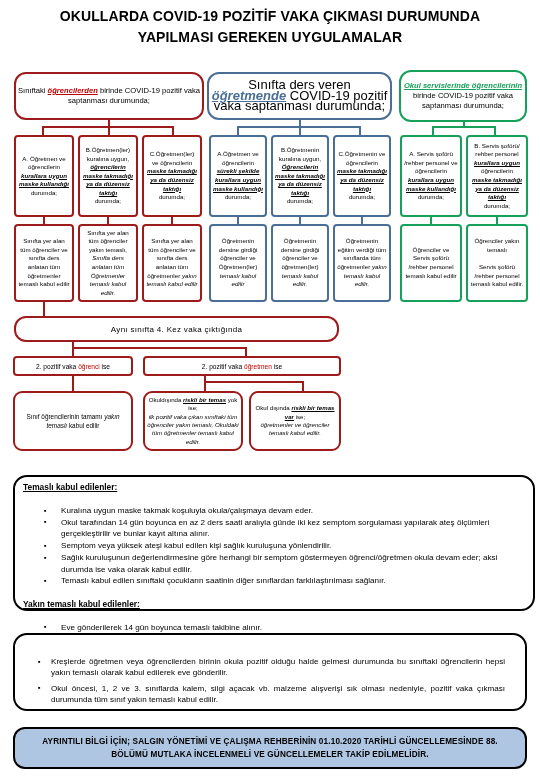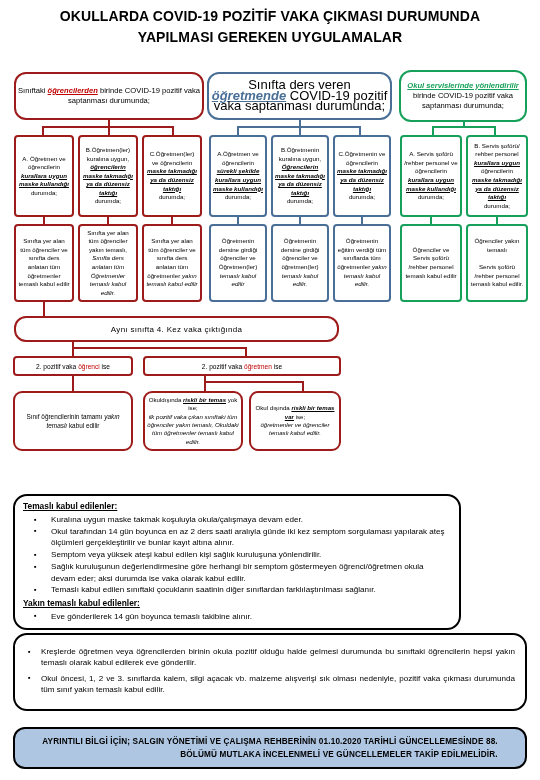--- a/index.html
+++ b/index.html
@@ -49,36 +49,36 @@
   .vg{background:#17a05a;width:2.4px;}
   .hg{background:#17a05a;height:2.4px;}
 
   
   .notes{
     position:absolute;box-sizing:border-box;background:#fff;
     border:2.4px solid #000;border-radius:14px;
   }
   .notes-inner{padding:5px 8px 4px 8px;}
   .nhead{font-size:8.4px;font-weight:bold;text-decoration:underline;line-height:11px;}
-  ul.blist{list-style:none;margin:2px;padding:0;}
+  ul.blist{list-style:none;margin:12px;padding:0;}
   ul.blist li{
     position:relative;font-size:8.1px;line-height:11.4px;
     padding-left:26px;margin:0 0 0.5px 0;text-align:left;
   }
   ul.blist li:before{
     content:"\25AA";position:absolute;left:9px;top:-0.5px;font-size:7.5px;
   }
   ul.blist.justify li{text-align:justify;padding-left:16px;}
   ul.blist.justify li:before{left:3px;}
 
   
   .footer{
     position:absolute;box-sizing:border-box;
     background:#aec6e2;border:2.6px solid #000;border-radius:12px;
-    display:flex;align-items:center;justify-content:center;text-align:right;
+    display:flex;align-items:center;justify-content:center;text-align:center;
   }
   .footer .t{font-size:8.2px;font-weight:bold;line-height:13px;letter-spacing:.15px;padding:0 10px;}
 </style>
 </head>
 <body>
 
 <div class="stage">
 
   <div class="title">
     <span>OKULLARDA COVID-19 POZİTİF VAKA ÇIKMASI DURUMUNDA</span>
@@ -87,21 +87,21 @@
 
   <div class="box red hdrbox" style="left:14px;top:72px;width:190px;height:48px;">
     <span class="t" style="font-size:7.6px;line-height:10.5px;"><span>Sınıftaki </span><span class="em-red">öğrencilerden</span><span> birinde COVID-19 pozitif vaka saptanması durumunda;</span></span>
   </div>
 
   <div class="box blue hdrbox" style="left:207px;top:72px;width:185px;height:48px;">
     <span class="t" style="font-size:13px;line-height:10.5px;"><span>Sınıfta ders veren </span><span class="em-blue">öğretmende</span><span> COVID-19 pozitif vaka saptanması durumunda;</span></span>
   </div>
 
   <div class="box green hdrbox" style="left:399px;top:70px;width:128px;height:52px;">
-    <span class="t" style="font-size:7.6px;line-height:10.2px;"><span class="em-green">Okul servislerinde yönlendirilir</span><span> birinde COVID-19 pozitif vaka saptanması durumunda;</span></span>
+    <span class="t" style="font-size:7.6px;line-height:10.2px;"><span class="em-green">Okul servislerinde öğrencilerinin</span><span> birinde COVID-19 pozitif vaka saptanması durumunda;</span></span>
   </div>
 
   <div class="conn vr" style="left:108px;top:120px;height:7px;"></div>
   <div class="conn hr" style="left:42px;top:126px;width:132px;"></div>
   <div class="conn vr" style="left:42px;top:126px;height:9px;"></div>
   <div class="conn vr" style="left:108px;top:126px;height:9px;"></div>
   <div class="conn vr" style="left:172px;top:126px;height:9px;"></div>
 
   <div class="conn vb" style="left:299px;top:120px;height:7px;"></div>
   <div class="conn hb" style="left:237px;top:126px;width:124px;"></div>
@@ -212,21 +212,21 @@
   </div>
 
   <div class="box red" style="left:143px;top:391px;width:100px;height:60px;">
     <span class="t" style="font-size:6.1px;line-height:8.4px;"><span>Okuldışında </span><span class="em">riskli bir temas</span><span> yok ise;</span><br><span class="it">ilk pozitif vaka çıkan sınıftaki tüm öğrenciler yakın temaslı, Okuldaki tüm öğretmenler temaslı kabul edilir.</span></span>
   </div>
 
   <div class="box red" style="left:249px;top:391px;width:92px;height:60px;">
     <span class="t" style="font-size:6.1px;line-height:8.4px;"><span>Okul dışında </span><span class="em">riskli bir temas var</span><span> ise;</span><br><span class="it">öğretmenler ve öğrenciler temaslı kabul edilir.</span></span>
   </div>
 
-  <div class="notes" style="left:13px;top:494px;width:448px;height:136px;">
+  <div class="notes" style="left:13px;top:475px;width:522px;height:136px;">
     <div class="notes-inner">
       <div class="nhead">Temaslı kabul edilenler:</div>
       <ul class="blist">
         <li>Kuralına uygun maske takmak koşuluyla okula/çalışmaya devam eder.</li>
         <li>Okul tarafından 14 gün boyunca en az 2 ders saati aralıyla günde iki kez semptom sorgulaması yapılarak ateş ölçümleri gerçekleştirilir ve bunlar kayıt altına alınır.</li>
         <li>Semptom veya yüksek ateşi kabul edilen kişi sağlık kuruluşuna yönlendirilir.</li>
         <li>Sağlık kuruluşunun değerlendirmesine göre herhangi bir semptom göstermeyen öğrenci/öğretmen okula devam eder; aksi durumda ise vaka olarak kabul edilir.</li>
         <li>Temaslı kabul edilen sınıftaki çocukların saatinin diğer sınıflardan farklılaştırılması sağlanır.</li>
       </ul>
       <div class="nhead">Yakın temaslı kabul edilenler:</div>

